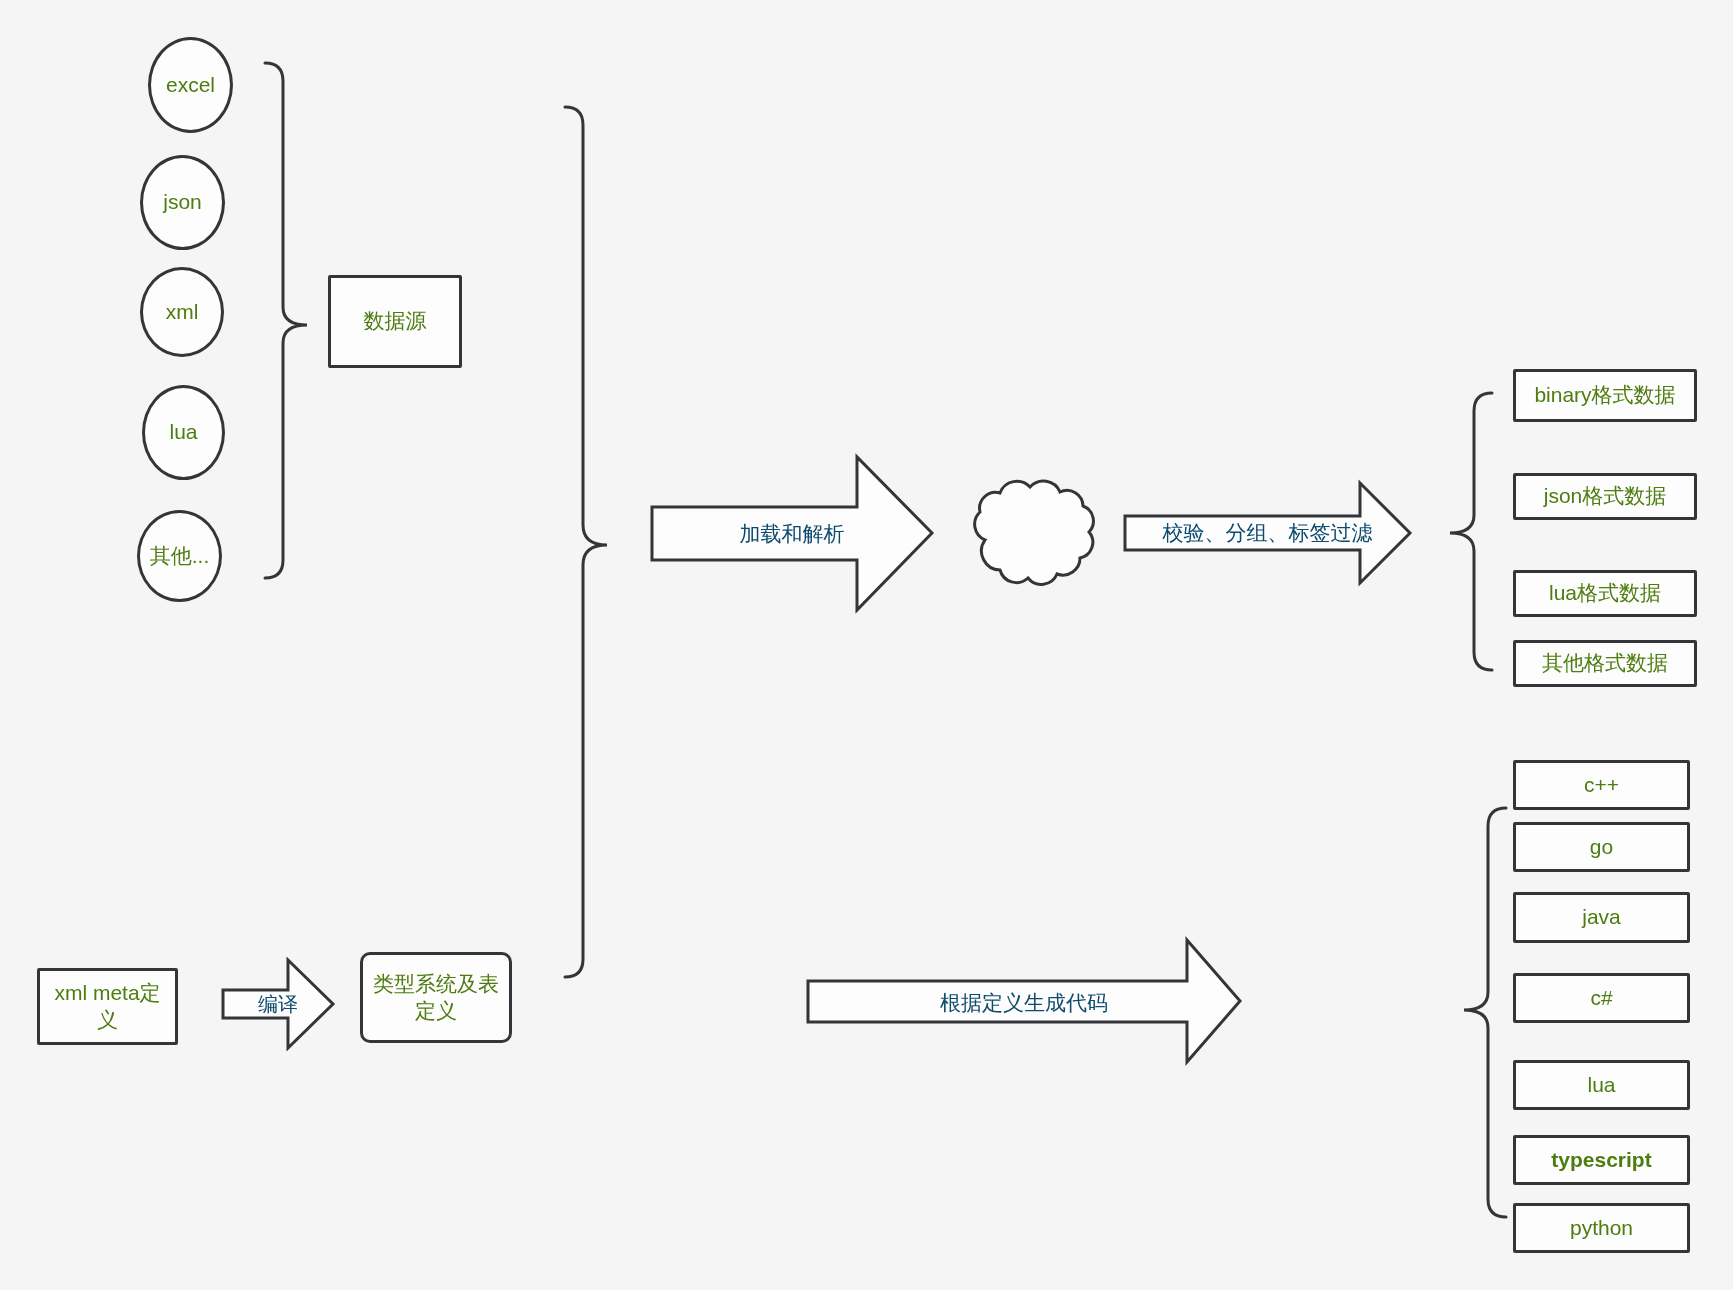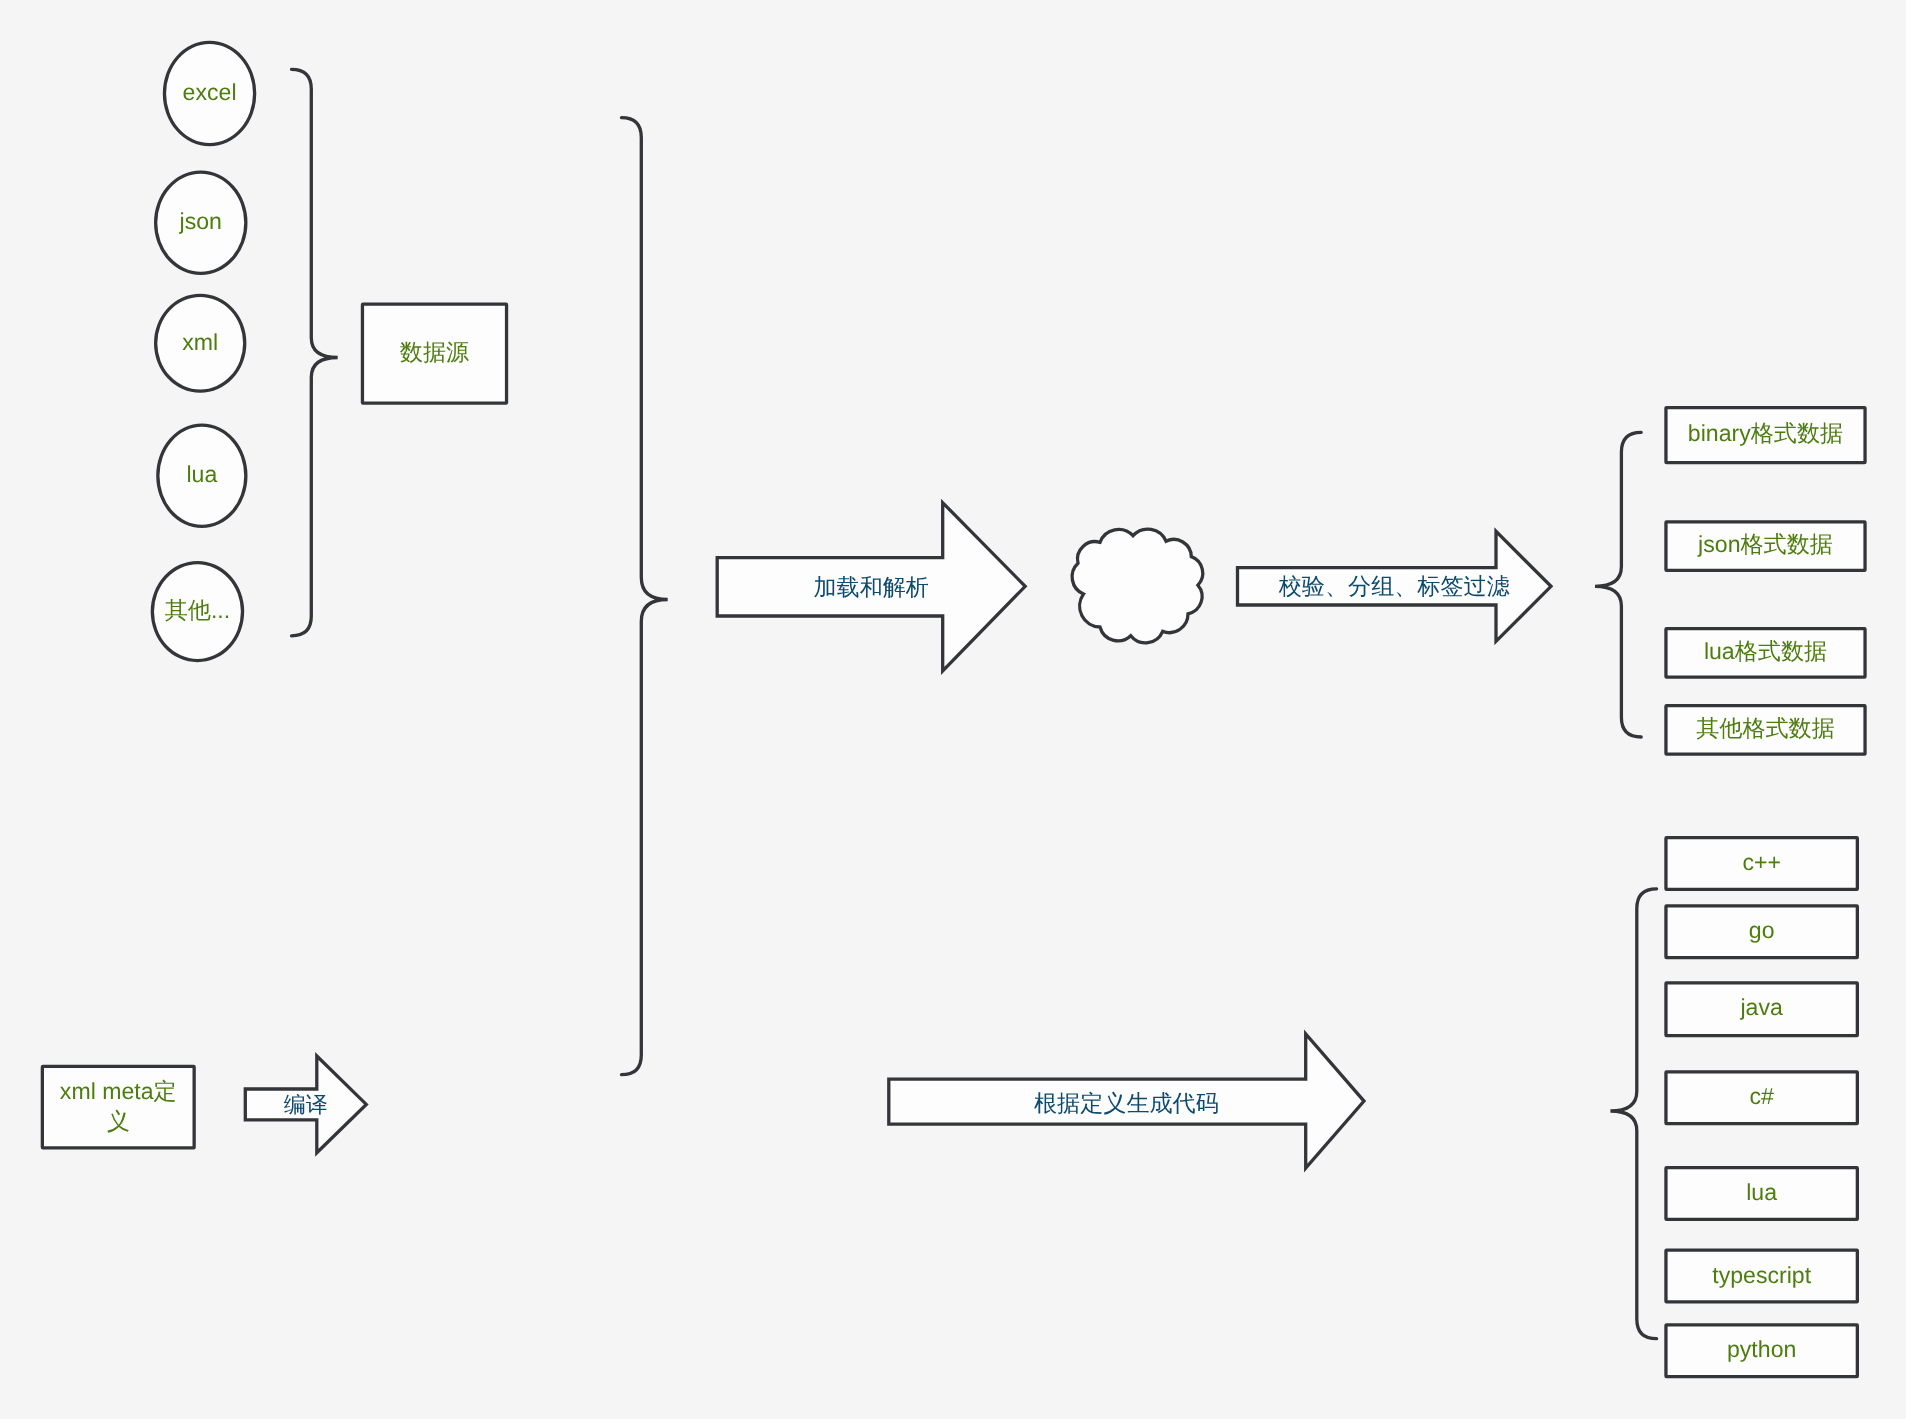--- a/index.html
+++ b/index.html
@@ -95,20 +95,23 @@
   </div>
 
   <div class="node rectbox" style="left:328px;top:275px;width:134px;height:93px;">
     <span>数据源</span>
   </div>
 
   <div class="node rectbox pad" style="left:37px;top:968px;width:141px;height:77px;">
     <span>xml meta定义</span>
   </div>
   <div class="lbl" style="left:223px;top:990px;width:110px;height:28px;font-size:20px;">编译</div>
+  <div class="node roundbox pad" style="left:360px;top:952px;width:152px;height:91px;">
+    <span>类型系统及表定义</span>
+  </div>
 
   <div class="lbl" style="left:652px;top:507px;width:280px;height:53px;">加载和解析</div>
   <div class="lbl" style="left:1125px;top:516px;width:285px;height:34px;">校验、分组、标签过滤</div>
   <div class="lbl" style="left:808px;top:981px;width:432px;height:44px;">根据定义生成代码</div>
 
   <div class="node rectbox" style="left:1513px;top:369px;width:184px;height:53px;">
     <span>binary格式数据</span>
   </div>
   <div class="node rectbox" style="left:1513px;top:473px;width:184px;height:47px;">
     <span>json格式数据</span>
@@ -128,20 +131,20 @@
   </div>
   <div class="node rectbox" style="left:1513px;top:892px;width:177px;height:51px;">
     <span>java</span>
   </div>
   <div class="node rectbox" style="left:1513px;top:973px;width:177px;height:50px;">
     <span>c#</span>
   </div>
   <div class="node rectbox" style="left:1513px;top:1060px;width:177px;height:50px;">
     <span>lua</span>
   </div>
-  <div class="node rectbox" style="left:1513px;top:1135px;width:177px;height:50px;">
+  <div class="node rectbox" style="left:1513px;top:1135px;width:177px;height:50px;font-weight:bold;">
     <span>typescript</span>
   </div>
   <div class="node rectbox" style="left:1513px;top:1203px;width:177px;height:50px;">
     <span>python</span>
   </div>
 
 </div>
 
 </body></html>

